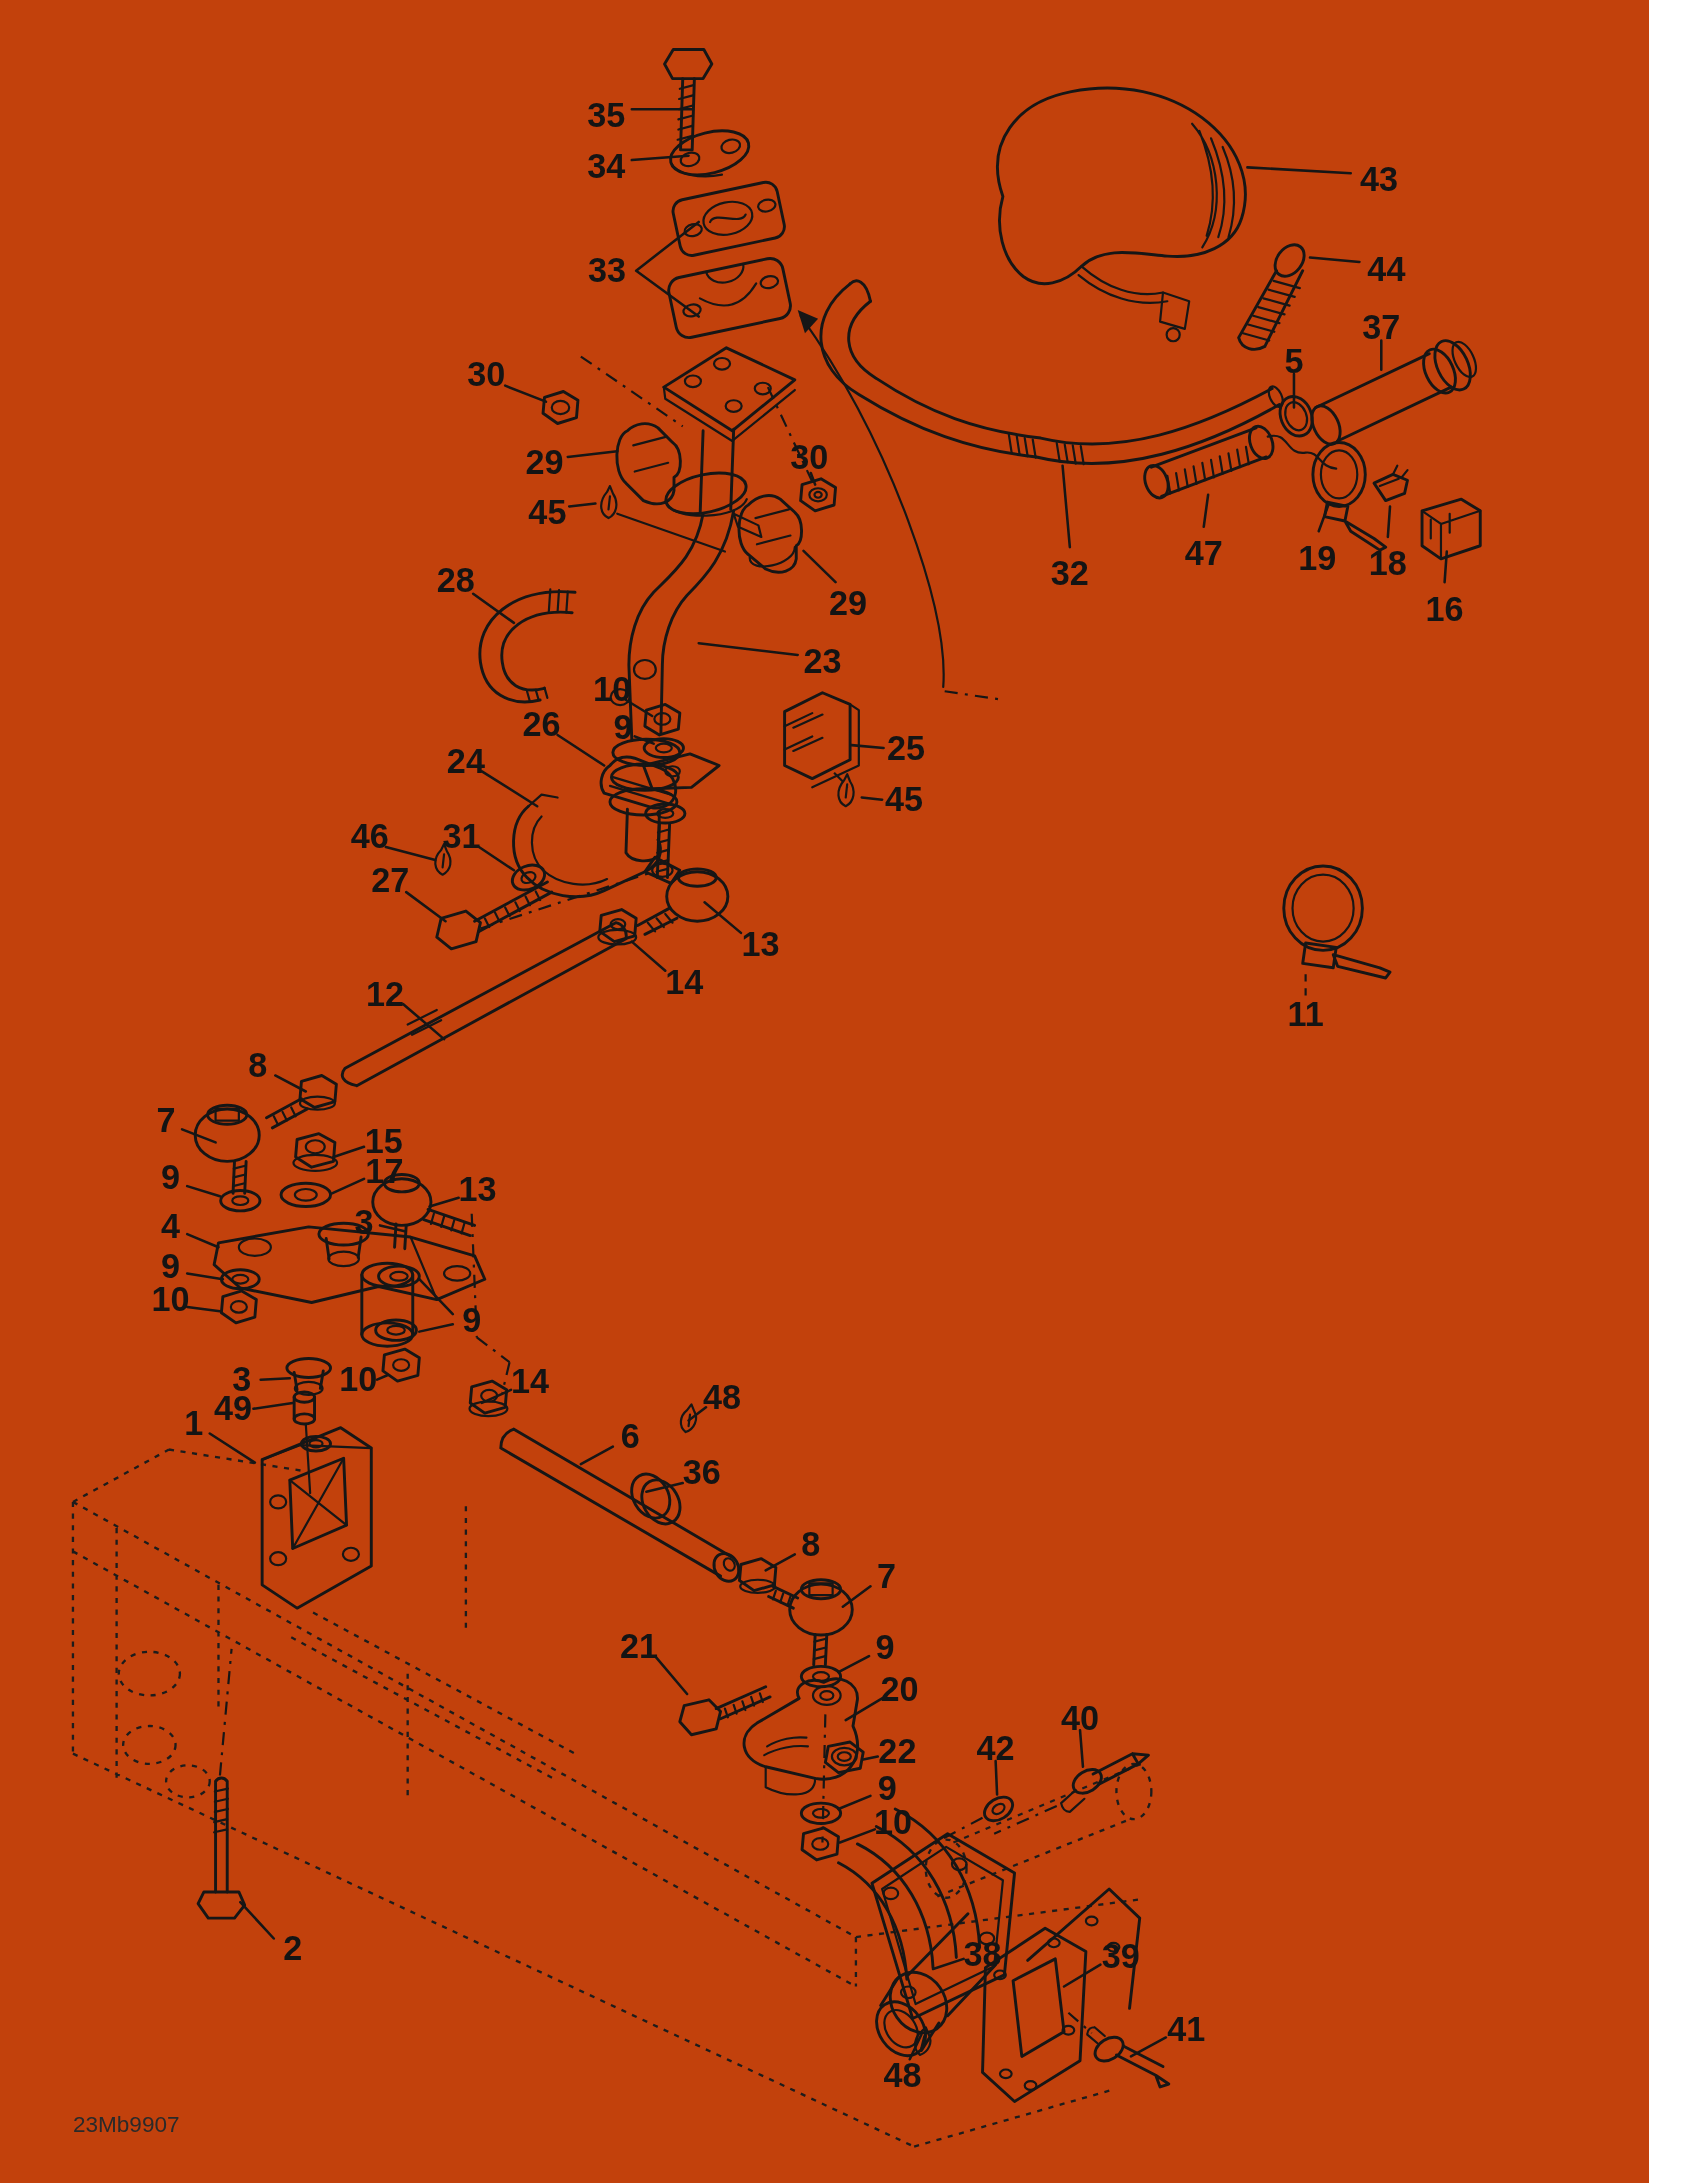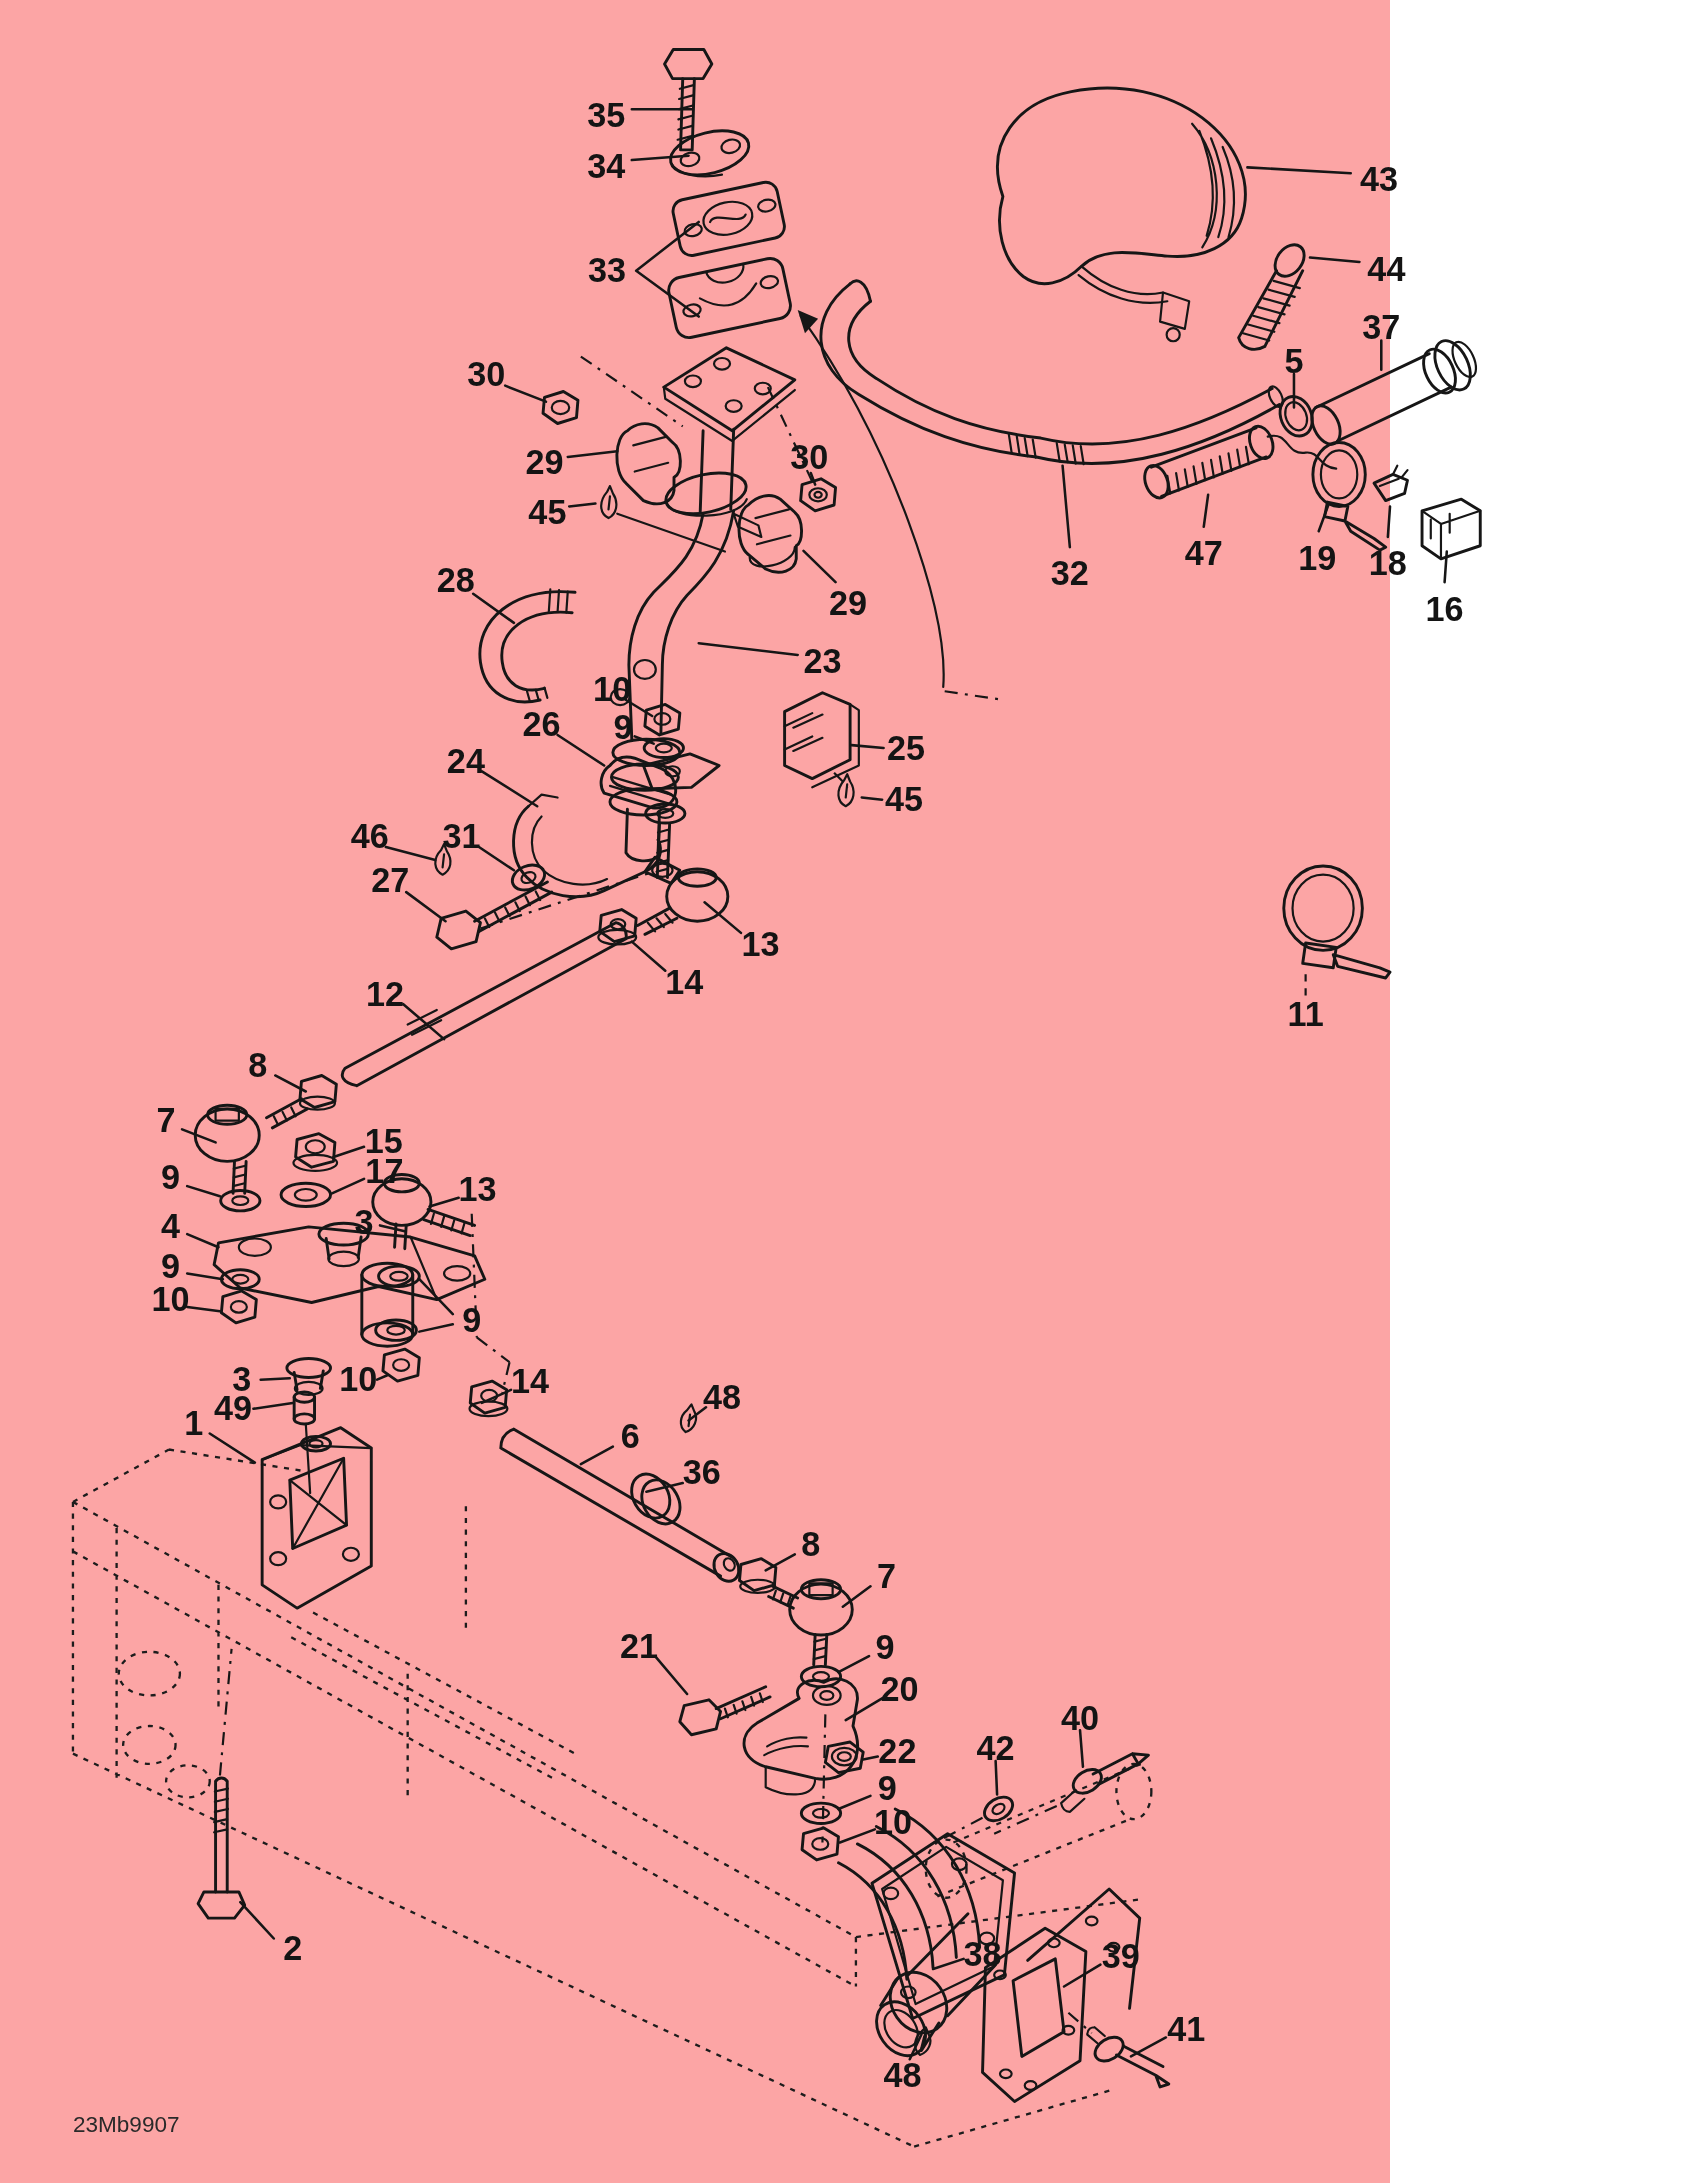--- a/index.html
+++ b/index.html
@@ -1,16 +1,16 @@
 <!DOCTYPE html>
 <html style="font-size:11.6px"><head>
 <meta charset="utf-8">
 <style>
   html,body { margin:0; padding:0; background:#ffffff; }
-  .page { width:1390px; height:2183px; position:relative; background:#fca5a5;text-align:center; }
+  .page { width:1649px; height:2183px; position:relative; background:#c2410c;text-align:center; }
   svg { display:block; }
   .callout { font-family:"Liberation Sans", sans-serif; font-weight:bold; font-size:47px; fill:#141414; text-anchor:middle; }
   .watermark { font-family:"Liberation Sans", sans-serif; font-size:31px; fill:#2a2a2a; text-anchor:start; font-weight:normal; }
   .ln  { stroke:#161616; stroke-width:4;   fill:none; stroke-linecap:round; stroke-linejoin:round; }
   .ln2 { stroke:#161616; stroke-width:3;   fill:none; stroke-linecap:round; stroke-linejoin:round; }
   .leader { stroke:#161616; stroke-width:3.5; fill:none; stroke-linecap:round; }
   .dashdot { stroke:#161616; stroke-width:3; fill:none; stroke-dasharray:18 10 4 10; }
   .dashed  { stroke:#161616; stroke-width:3; fill:none; stroke-dasharray:10 9; }
   .frame   { stroke:#1c1c1c; stroke-width:3.2; fill:none; stroke-dasharray:7 9; }
 </style>

